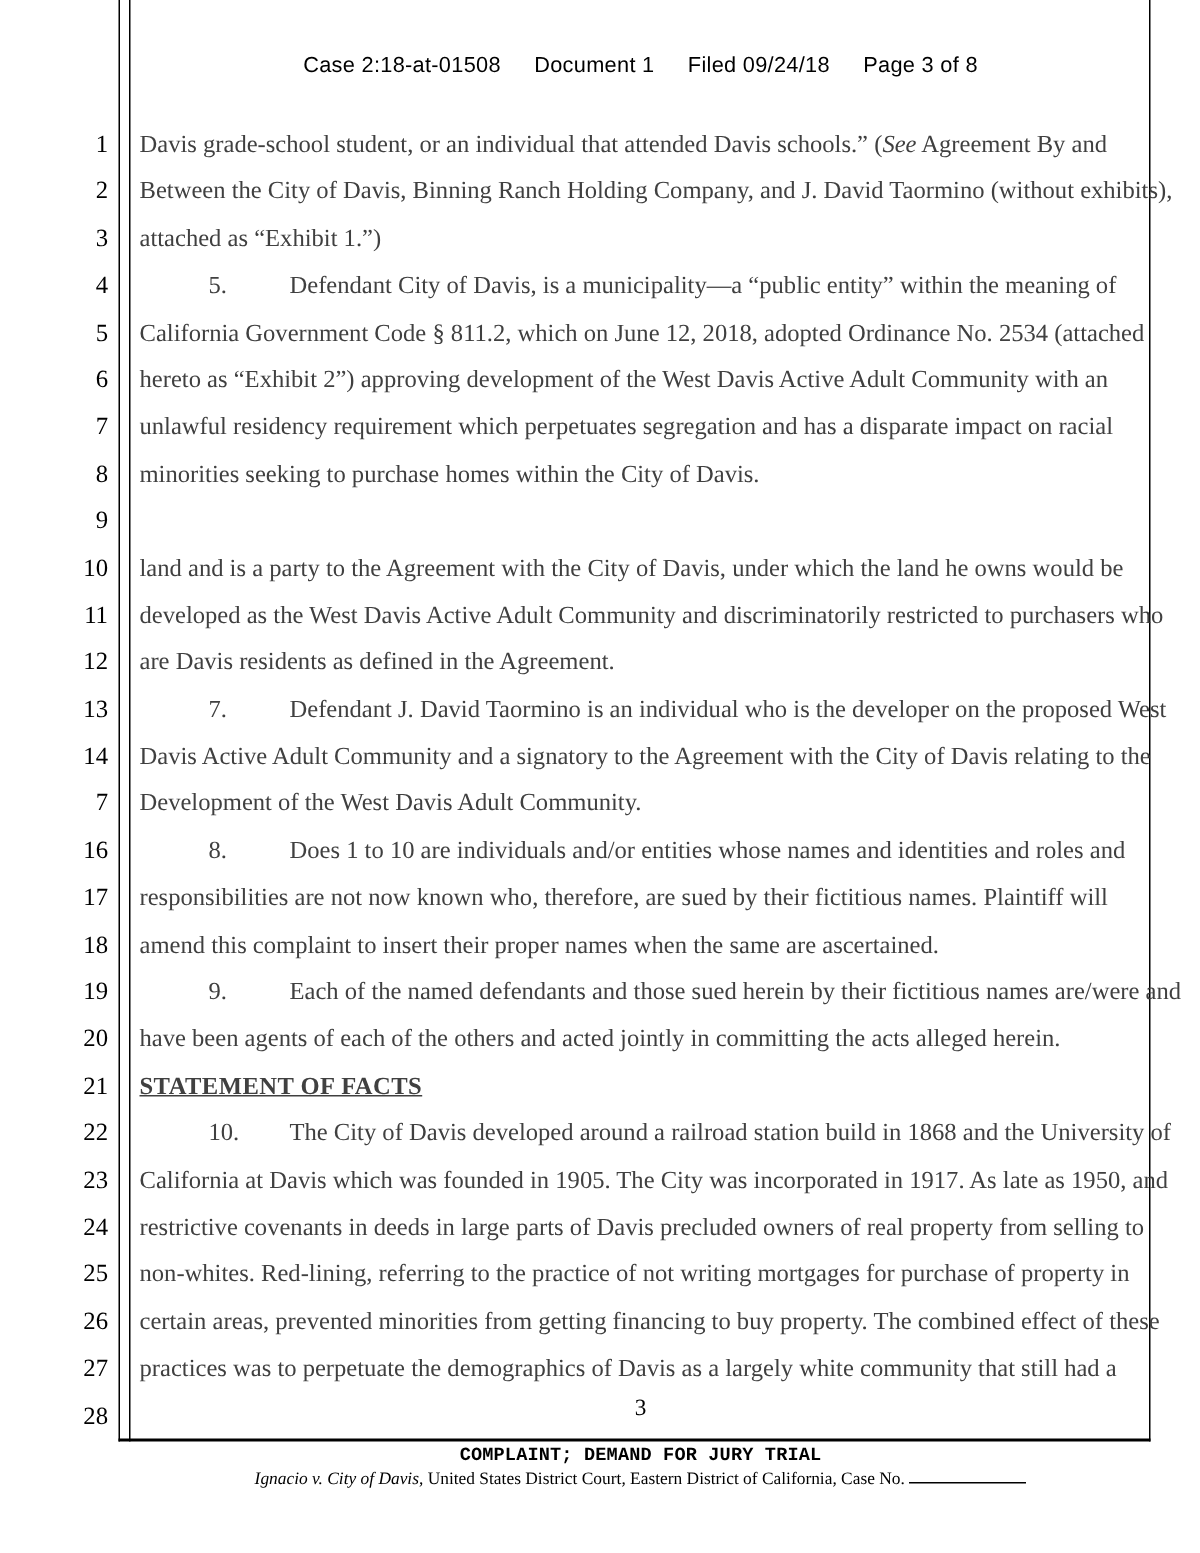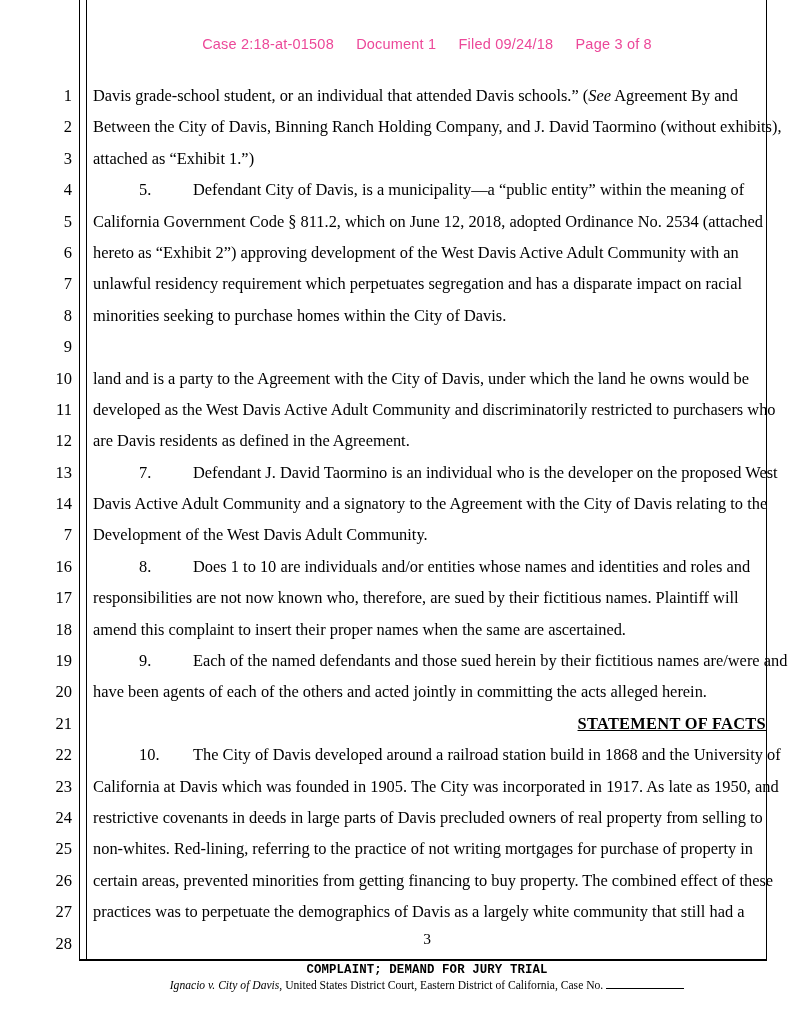--- a/index.html
+++ b/index.html
@@ -19,21 +19,21 @@
     overflow: hidden;
   }
 
   
   .ecf-header {
     position: absolute;
     left: 88px;
     top: 36px;
     width: 678px;
     text-align: center;
-    color: #ec4899;
+    color: #000000;
     font-family: "Liberation Sans", sans-serif;
     font-size: 14.5px;
     letter-spacing: 0.2px;
     white-space: nowrap;
   }
   .ecf-header span { margin: 0 9px; }
   .ecf-header span:first-child { margin-left: 0; }
   .ecf-header span:last-child { margin-right: 0; }
 
   
@@ -80,25 +80,25 @@
     color: #000;
     line-height: 1;
   }
   .line-text {
     position: absolute;
     left: 93px;
     right: 34px;
     top: 2px;
     font-size: 16.4px;
     line-height: 1.25;
-    color: #000000;
+    color: #404040;
     white-space: pre;
   }
   .line-text.center {
-    text-align: right;
+    text-align: left;
     white-space: normal;
   }
   .line-text.center .heading {
     font-weight: bold;
     text-decoration: underline;
     letter-spacing: 0.3px;
   }
   .para-num {
     display: inline-block;
     width: 54px;

